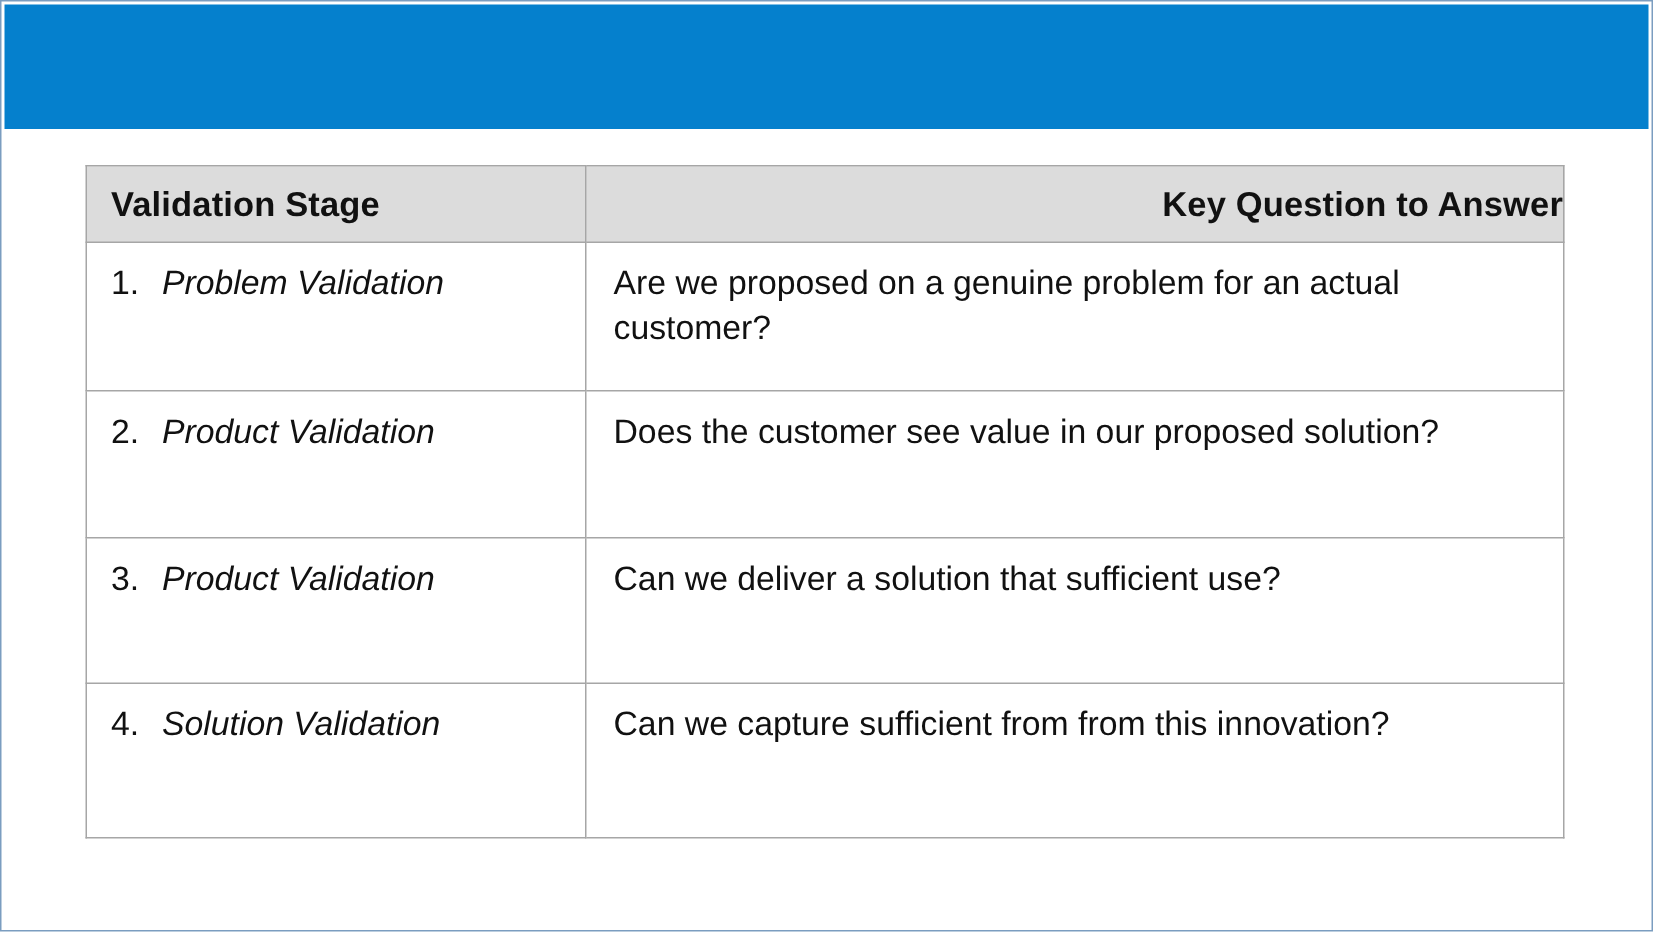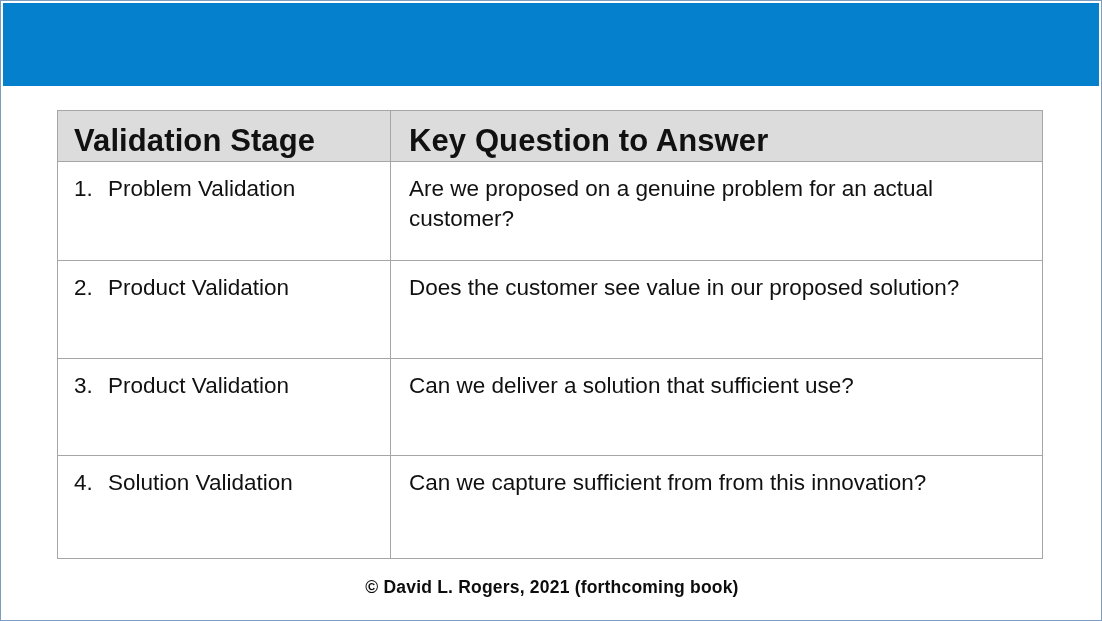--- a/index.html
+++ b/index.html
@@ -50,27 +50,27 @@
   #validation-table td {
     border: 1px solid #a6a6a6;
     vertical-align: top;
     text-align: left;
     padding: 0;
   }
 
   thead th {
     background: #dcdcdc;
     height: 50px;
-    font-size: 31px;
+    font-size: 23px;
     font-weight: bold;
     color: #111111;
     letter-spacing: .1px;
   }
   thead th .cellpad { padding: 12px 0 0 16px; }
-  thead th.q .cellpad { padding-left: 18px; }
+  thead th.q .cellpad { padding-left: 18px; text-align: right; }
 
   tbody td {
     font-size: 22.5px;
     color: #111111;
     line-height: 1.32;
   }
   tbody tr.r1 td { height: 98px; }
   tbody tr.r2 td { height: 97px; }
   tbody tr.r3 td { height: 96px; }
   tbody tr.r4 td { height: 102px; }
@@ -80,20 +80,21 @@
     display: flex;
     padding: 12px 0 0 16px;
   }
   td.stage .num {
     width: 34px;
     flex: 0 0 34px;
     white-space: nowrap;
   }
   td.stage .label {
     white-space: nowrap;
+    font-style: italic;
   }
 
   td.question .qtext {
     padding: 12px 10px 0 18px;
   }
 
   
   #credit {
     position: absolute;
     left: 0;
@@ -174,15 +175,14 @@
           </div>
         </td>
         <td class="question">
           <div class="qtext">Can we capture sufficient from from this innovation?</div>
         </td>
       </tr>
 
     </tbody>
   </table>
 
-  <div id="credit">© David L. Rogers, 2021 (forthcoming book)</div>
 
 </div>
 
 </body></html>

